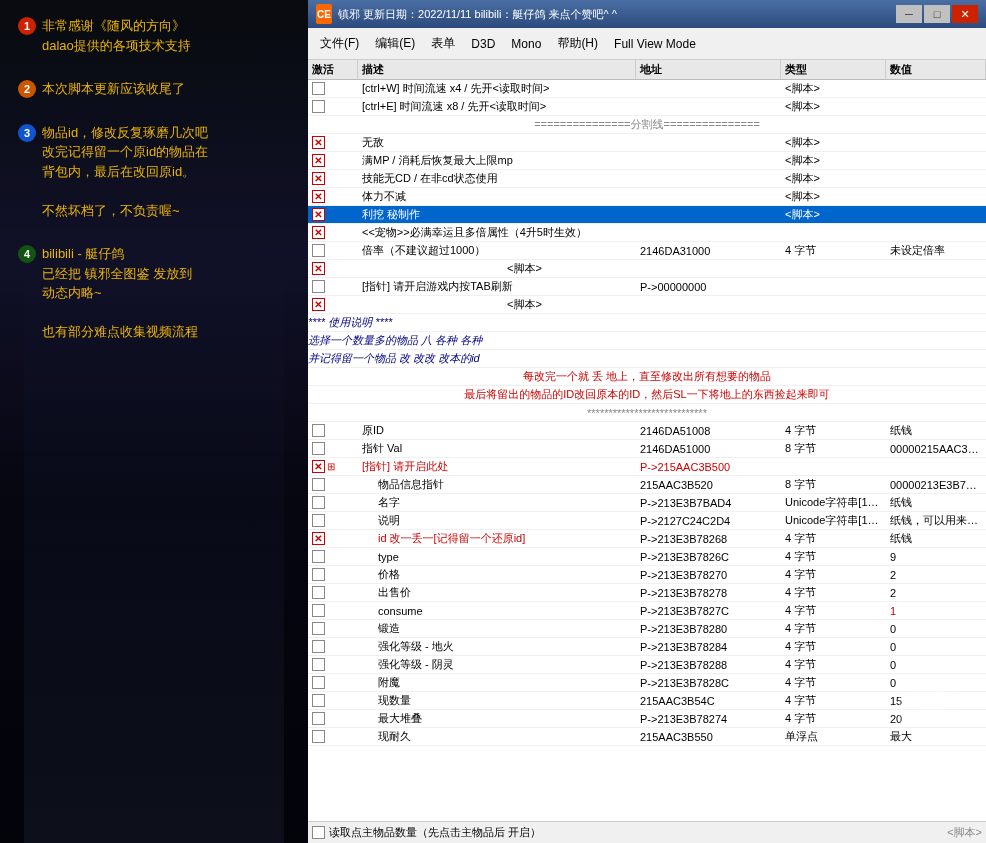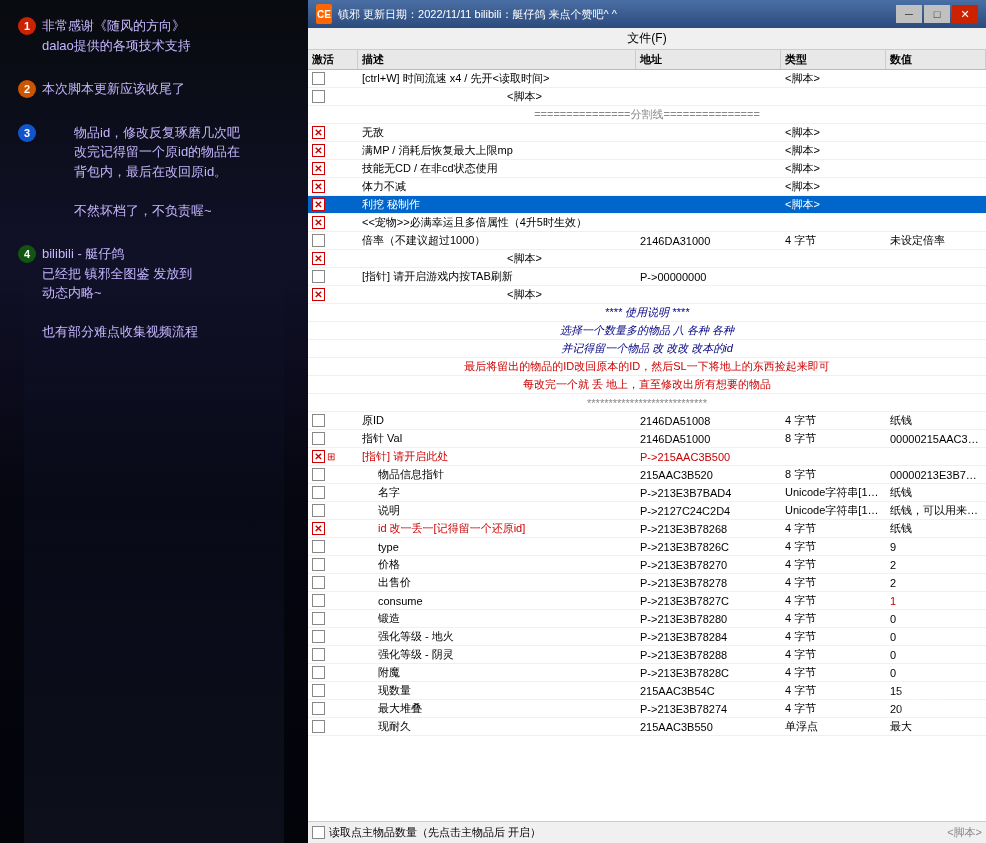--- a/index.html
+++ b/index.html
@@ -67,21 +67,21 @@
       margin-right: 6px;
       vertical-align: top;
       margin-top: 1px;
       flex-shrink: 0;
     }
     .note-card .note-num.red { background: #cc2200; }
     .note-card .note-num.orange { background: #cc5500; }
     .note-card .note-num.blue { background: #1155cc; }
     .note-card .note-num.green { background: #115511; }
     .note-card .note-text {
-      color: #c4b5fd;
+      color: #eab308;
       font-size: 13px;
       line-height: 1.5;
       font-weight: 500;
     }
     .note-header {
       display: flex;
       align-items: flex-start;
     }
 
     
@@ -126,27 +126,26 @@
       display: flex;
       align-items: center;
       justify-content: center;
     }
     .win-btn.minimize { background: #c0c0c0; color: #333; }
     .win-btn.maximize { background: #c0c0c0; color: #333; }
     .win-btn.close { background: #cc2200; color: #fff; }
 
     
     #menu-bar {
-      height: 22px;
+      height: 32px;
       background: #f0f0f0;
       display: flex;
       align-items: center;
       padding: 0 4px;
       border-bottom: 1px solid #ccc;
-      flex-direction: column;
     }
     .menu-item {
       padding: 2px 8px;
       font-size: 12px;
       color: #000;
       cursor: pointer;
     }
 
     
     #table-header {
@@ -188,21 +187,21 @@
       color: #000;
     }
     .table-row.selected { background: #0066cc; color: #fff; }
     .table-row.selected .cell { color: #fff; }
     .table-row.separator {
       justify-content: center;
       color: #888;
       font-size: 11px;
     }
     .table-row.comment {
-      justify-content: center;
+      justify-content: flex-start;
       color: #000080;
       font-size: 11px;
       font-style: italic;
     }
     .table-row.red-comment {
       justify-content: center;
       color: #cc0000;
       font-size: 11px;
     }
     .cell {
@@ -298,21 +297,21 @@
     </div>
     <div class="note-card">
       <div class="note-header">
         <span class="note-num orange">2</span>
         <span class="note-text" style="white-space: pre-wrap;">本次脚本更新应该收尾了</span>
       </div>
     </div>
     <div class="note-card">
       <div class="note-header">
         <span class="note-num blue">3</span>
-        <span class="note-text" style="white-space: pre-wrap; margin-left: 32px;">物品id，修改反复琢磨几次吧
+        <span class="note-text" style="white-space: pre-wrap;">物品id，修改反复琢磨几次吧
 改完记得留一个原id的物品在
 背包内，最后在改回原id。
 
 不然坏档了，不负责喔~</span>
       </div>
     </div>
     <div class="note-card">
       <div class="note-header">
         <span class="note-num green">4</span>
         <span class="note-text" style="white-space: pre-wrap;">bilibili - 艇仔鸽
@@ -361,20 +360,21 @@
         </div>
         <div class="cell cell-desc">[ctrl+W] 时间流速 x4  /  先开&lt;读取时间&gt;</div>
         <div class="cell cell-addr"></div>
         <div class="cell cell-type">&lt;脚本&gt;</div>
         <div class="cell cell-value"></div>
       </div>
       <div class="table-row">
         <div class="cell-activate">
           <div class="check-box"></div>
         </div>
+        <div class="cell cell-desc">[ctrl+E] 时间流速 x8  /  先开&lt;读取时间&gt;</div>
         <div class="cell cell-addr"></div>
         <div class="cell cell-type">&lt;脚本&gt;</div>
         <div class="cell cell-value"></div>
       </div>
       <div class="table-row separator">
         <span style="color: rgb(136, 136, 136); font-size: 11px;">===============分割线===============</span>
       </div>
       <div class="table-row">
         <div class="cell-activate">
           <div class="check-box red-x">✕</div>
@@ -466,24 +466,24 @@
       <div class="table-row comment">
         <span>**** 使用说明 ****</span>
       </div>
       <div class="table-row comment">
         <span>选择一个数量多的物品 八  各种  各种</span>
       </div>
       <div class="table-row comment">
         <span>并记得留一个物品 改  改改  改本的id</span>
       </div>
       <div class="table-row red-comment">
+        <span>每改完一个就 丢 地上，直至修改出所有想要的物品</span>
+      </div>
+      <div class="table-row red-comment">
         <span>最后将留出的物品的ID改回原本的ID，然后SL一下将地上的东西捡起来即可</span>
-      </div>
-      <div class="table-row red-comment">
-        <span>每改完一个就 丢 地上，直至修改出所有想要的物品</span>
       </div>
       <div class="table-row separator">
         <span style="color: rgb(136, 136, 136); font-size: 11px;">****************************</span>
       </div>
       <div class="table-row">
         <div class="cell-activate">
           <div class="check-box"></div>
         </div>
         <div class="cell cell-desc">原ID</div>
         <div class="cell cell-addr">2146DA51008</div>

